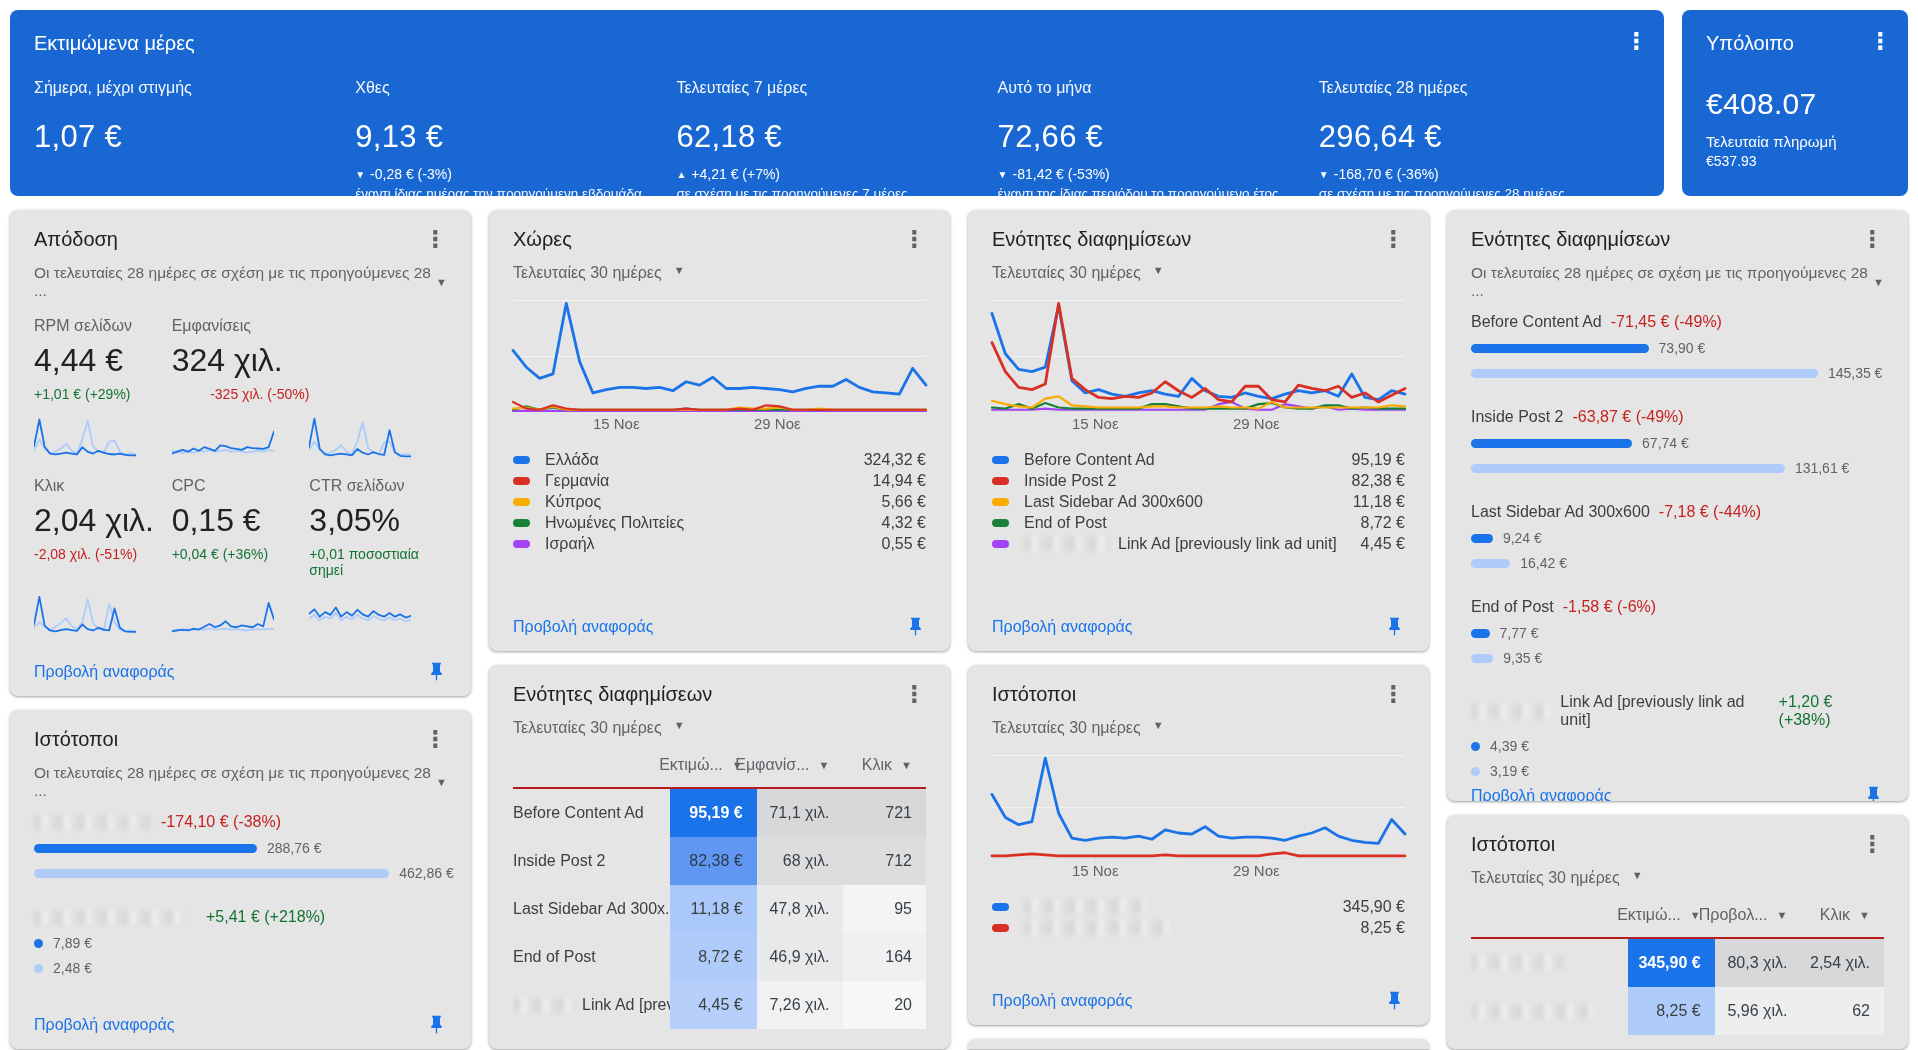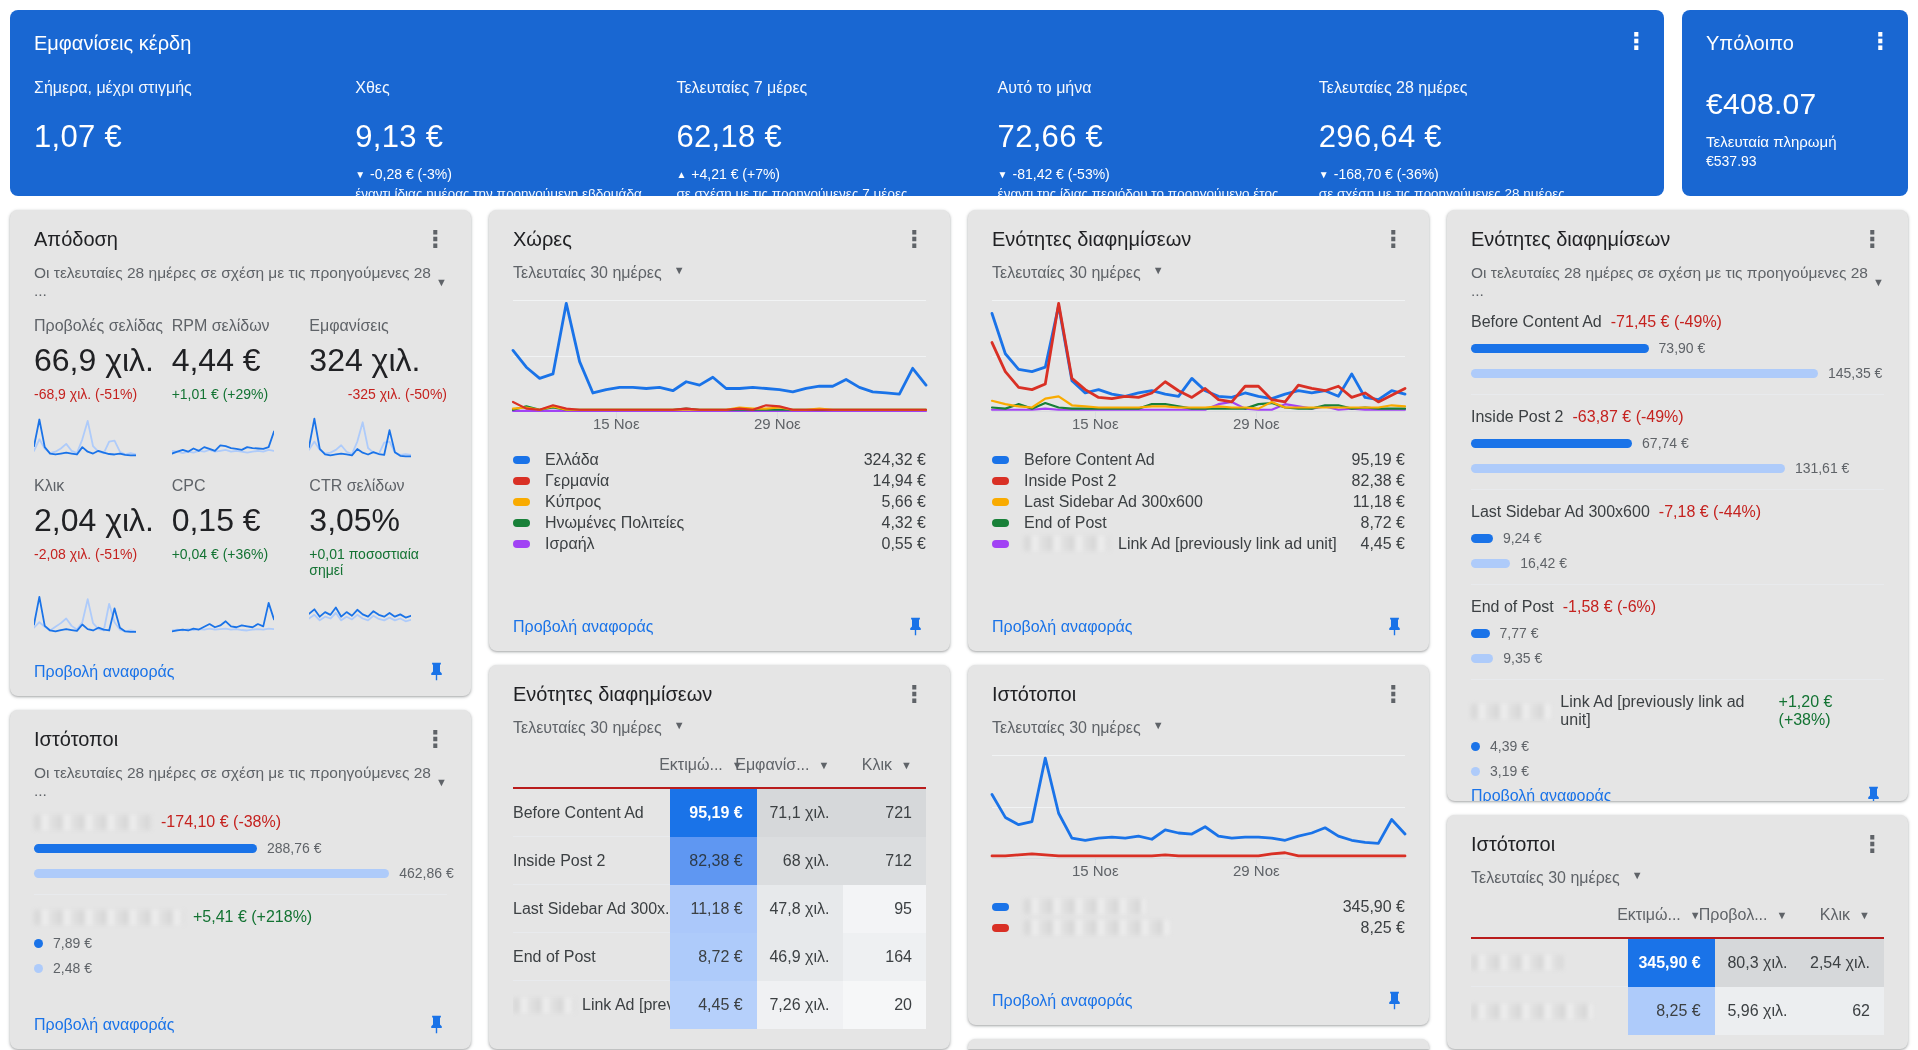--- a/index.html
+++ b/index.html
@@ -95,21 +95,21 @@
 .growc { flex: 1; }
 </style>
 </head>
 <body>
 
 <div>
 
   <div class="top-row">
     <section class="card-blue banner">
       <span class="kebab white">⋮</span>
-      <div class="banner-title">Εμφανίσεις κέρδη</div>
+      <div class="banner-title">Εκτιμώμενα μέρες</div>
       <div class="banner-cols">
         <div class="bcol">
           <div class="blabel">Σήμερα, μέχρι στιγμής</div>
           <div class="bvalue">1,07 €</div>
         </div>
         <div class="bcol">
           <div class="blabel">Χθες</div>
           <div class="bvalue">9,13 €</div>
           <div class="bdelta">
               <span class="arrow">▼</span>
@@ -162,25 +162,20 @@
       <section class="card h486">
         <div class="card-head">
           <span class="card-title">Απόδοση</span>
           <span class="kebab">⋮</span>
         </div>
         <div class="card-sub">
           <span>Οι τελευταίες 28 ημέρες σε σχέση με τις προηγούμενες 28 ...</span>
           <span class="caret">▼</span>
         </div>
         <div class="m-row">
-          <div class="metric">
-            <div class="m-label">Προβολές σελίδας</div>
-            <div class="m-value">66,9 χιλ.</div>
-            <div class="m-delta" style="color: rgb(197, 34, 31);">-68,9 χιλ. (-51%)</div>
-          </div>
           <div class="metric">
             <div class="m-label">RPM σελίδων</div>
             <div class="m-value">4,44 €</div>
             <div class="m-delta" style="color: rgb(19, 115, 51);">+1,01 € (+29%)</div>
           </div>
           <div class="metric">
             <div class="m-label">Εμφανίσεις</div>
             <div class="m-value">324 χιλ.</div>
             <div class="m-delta" style="color: rgb(197, 34, 31); text-align: right;">-325 χιλ. (-50%)</div>
           </div>
@@ -258,21 +253,21 @@
             </div>
           <div class="bar-line">
               <div class="bar light" style="width: 86%;"></div>
               <span class="bar-val">462,86 €</span>
             </div>
         </div>
         <hr class="divider">
         <div class="cmp-row">
           <div class="cmp-name">
             <span class="redacted" style="width:150px"></span>
-            <span class="cmp-delta" style="color: rgb(19, 115, 51);">+5,41 € (+218%)</span>
+            <span class="cmp-delta" style="color: rgb(19, 115, 51); margin-left: 13px;">+5,41 € (+218%)</span>
           </div>
           <div class="bar-line">
               <div class="bar dark" style="width: 1.6%;"></div>
               <span class="bar-val">7,89 €</span>
             </div>
           <div class="bar-line">
               <div class="bar light" style="width: 0.8%;"></div>
               <span class="bar-val">2,48 €</span>
             </div>
         </div>

